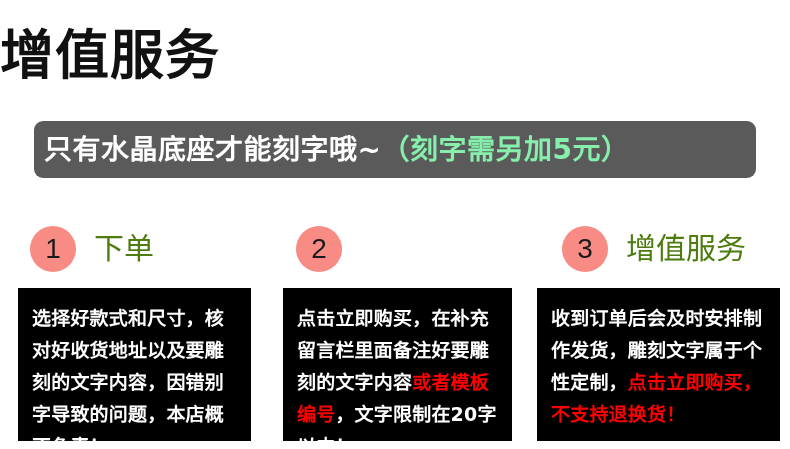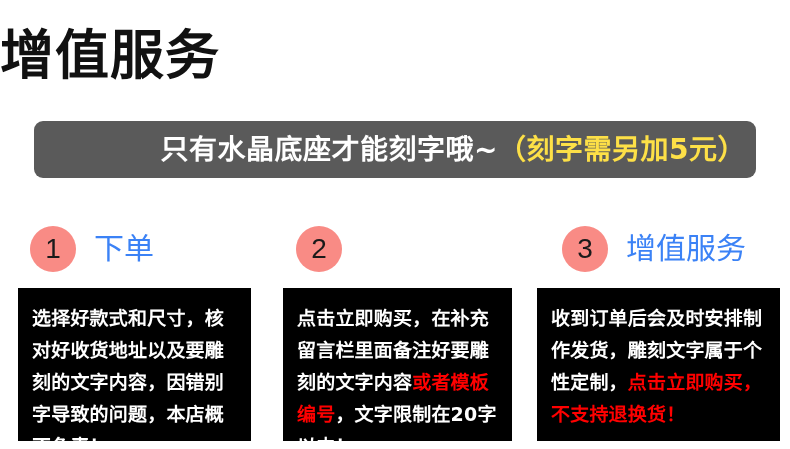--- a/index.html
+++ b/index.html
@@ -43,32 +43,32 @@
     position: absolute;
     left: 34px;
     top: 121px;
     width: 722px;
     height: 57px;
     box-sizing: border-box;
     background: #5a5a5a;
     border-radius: 9px;
     display: flex;
     align-items: center;
-    justify-content: flex-end;
+    justify-content: flex-start;
     padding: 0 10px;
   }
   .banner-text {
     font-size: 28px;
     line-height: 32px;
     font-weight: 700;
     white-space: nowrap;
     letter-spacing: 0.5px;
   }
   .banner-main { color: #ffffff; }
-  .banner-accent { color: #fde047; }
+  .banner-accent { color: #86efac; }
 
   
   .steps {
     position: absolute;
     left: 0;
     top: 218px;
     width: 790px;
     height: 62px;
   }
   .step-head {
@@ -93,21 +93,21 @@
     line-height: 46px;
     text-align: center;
     font-weight: 400;
     flex: 0 0 auto;
     font-family: "Liberation Sans", sans-serif;
   }
   .step-label {
     font-size: 30px;
     line-height: 34px;
     font-weight: 400;
-    color: #3b82f6;
+    color: #4d7c0f;
     white-space: nowrap;
   }
 
   
   .cards {
     position: absolute;
     left: 0;
     top: 288px;
     width: 790px;
     height: 154px;

